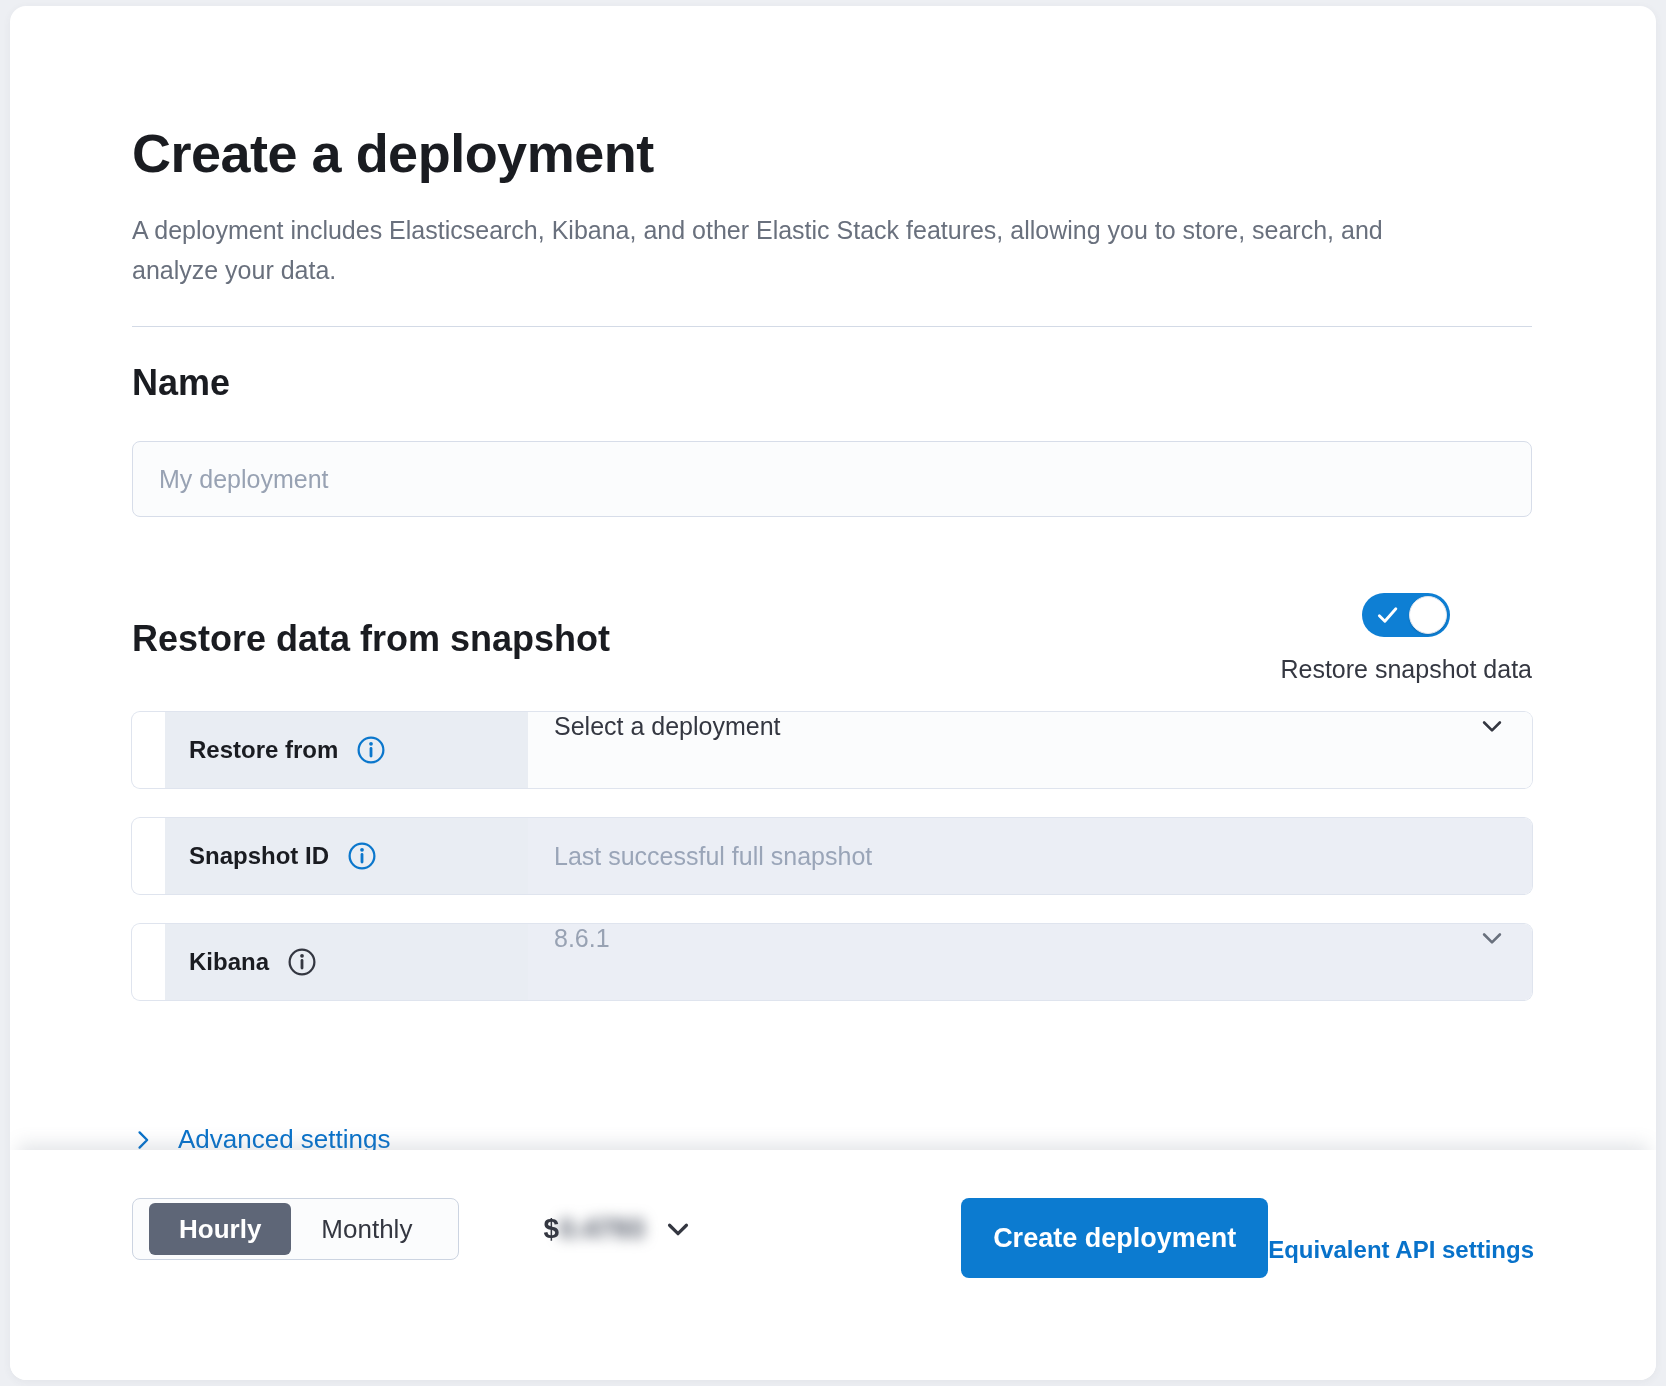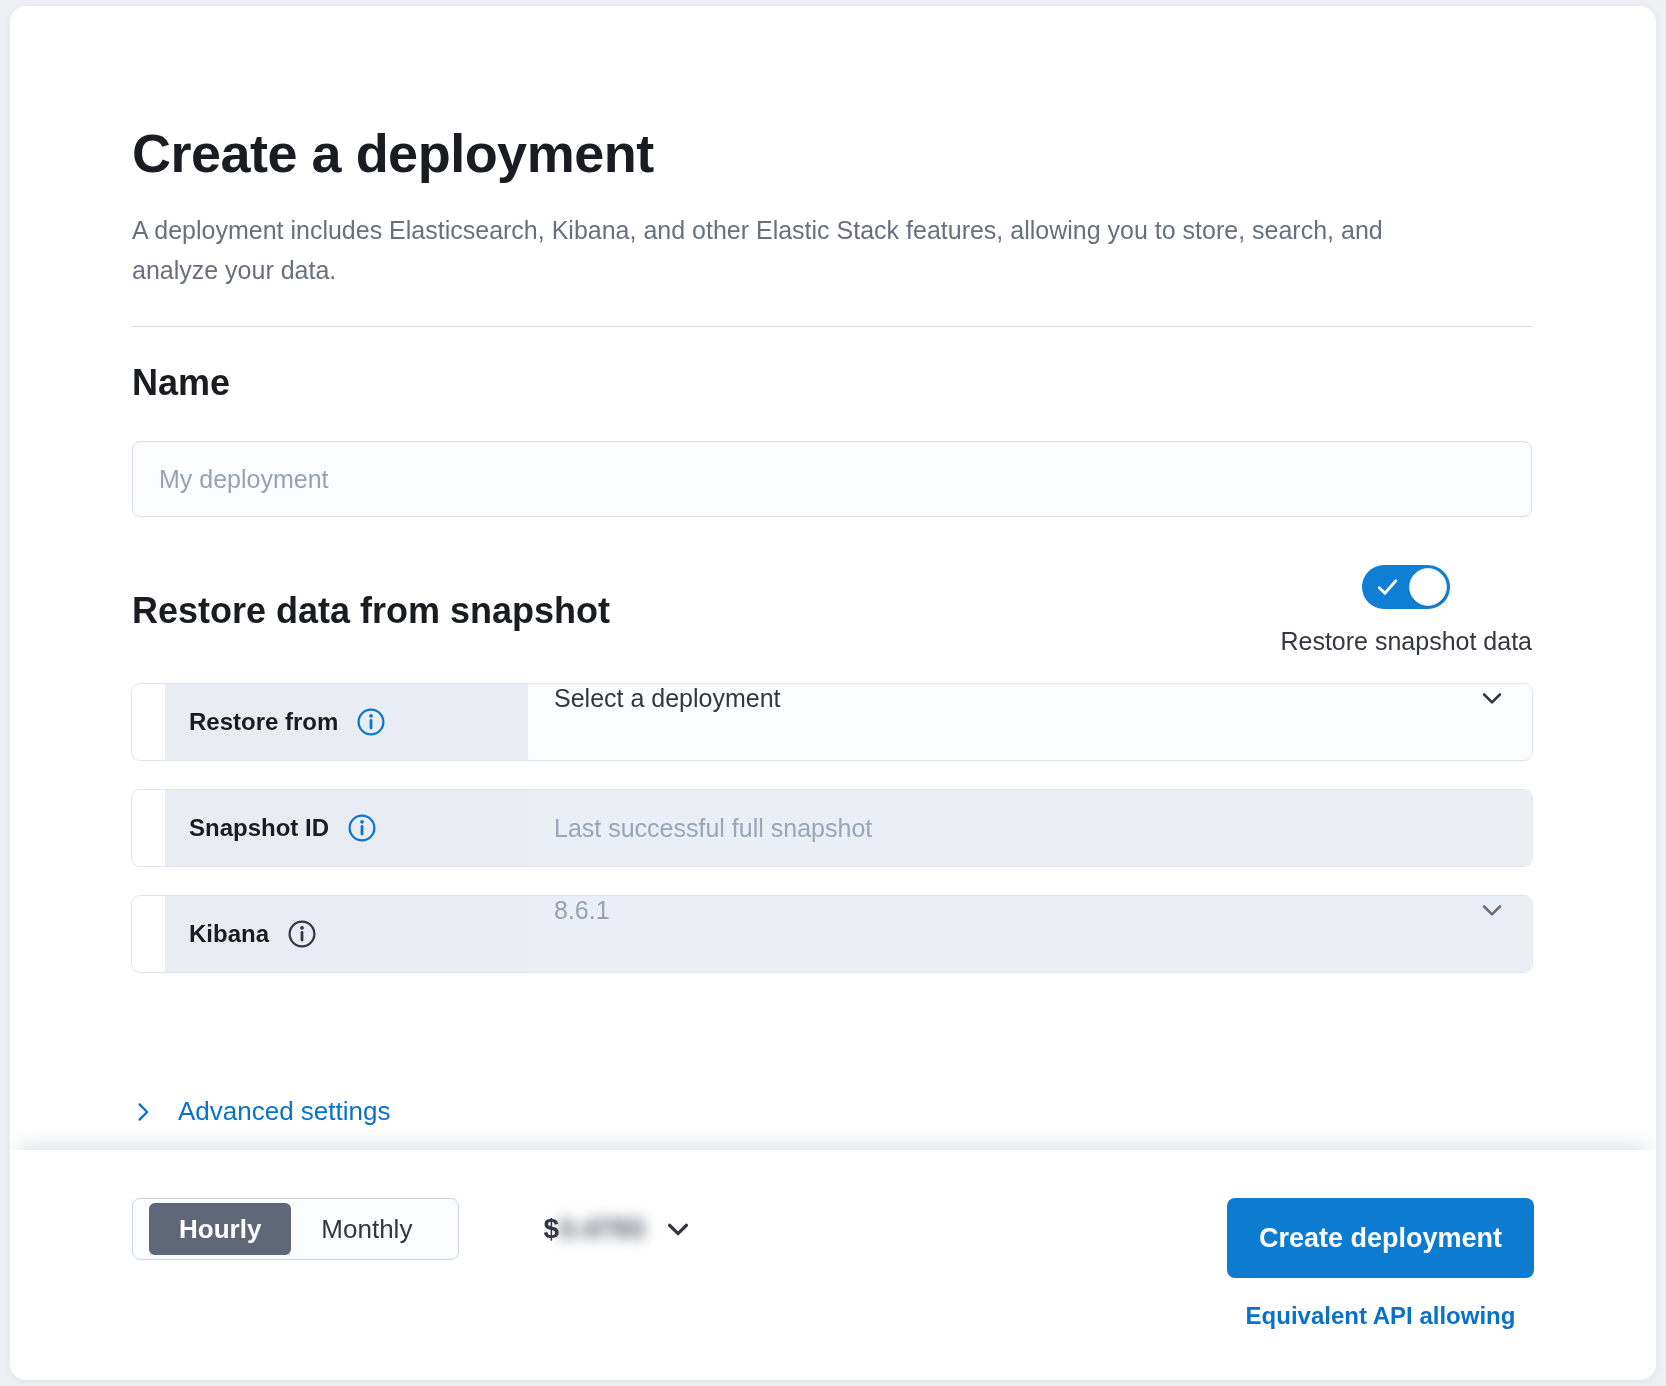--- a/index.html
+++ b/index.html
@@ -60,21 +60,21 @@
     border-radius: 8px;
     background: #fbfcfd;
     font-family: "Liberation Sans", sans-serif;
     font-size: 25px;
     color: #343741;
     padding: 0 26px;
     outline: none;
   }
   .name-input::placeholder { color: #98a2b3; }
   .section-header {
-    margin-top: 48px;
+    margin-top: 76px;
     display: flex;
     align-items: center;
     justify-content: space-between;
   }
   .switch-row { display: flex; align-items: center; gap: 18px; flex-direction: column; }
   .switch {
     position: relative;
     width: 88px; height: 44px;
     border-radius: 22px;
     background: #0e7fd4;
@@ -200,21 +200,21 @@
   .price .currency { font-size: 28px; font-weight: 700; color: #343741; }
   .price .amount {
     font-size: 28px; font-weight: 700; color: #4a5160;
     filter: blur(7px);
     margin-right: 18px;
   }
   .price .chev { color: #343741; margin-top: 4px; }
   .footer-right {
     margin-left: auto;
     display: flex;
-    flex-direction: column;
+    flex-direction: row;
     align-items: center;
   }
   .create-btn {
     border: none;
     background: #0c7bd0;
     color: #ffffff;
     font-family: "Liberation Sans", sans-serif;
     font-size: 27px;
     font-weight: 700;
     width: 307px;
@@ -339,16 +339,16 @@
       <span class="currency">$</span>
       <span class="amount">0.4793</span>
       <span class="chev">
         <svg width="30" height="30" viewBox="0 0 16 16">
             <path d="M3.5 6l4.5 4.5L12.5 6" fill="none" stroke="currentColor" stroke-width="1.7" stroke-linecap="round" stroke-linejoin="round"></path>
           </svg>
       </span>
     </div>
     <div class="footer-right">
       <button class="create-btn">Create deployment</button>
-      <a class="api-link">Equivalent API allowing</a>
+      <a class="api-link">Equivalent API settings</a>
     </div>
   </div>
 </div>
 
 </body></html>

